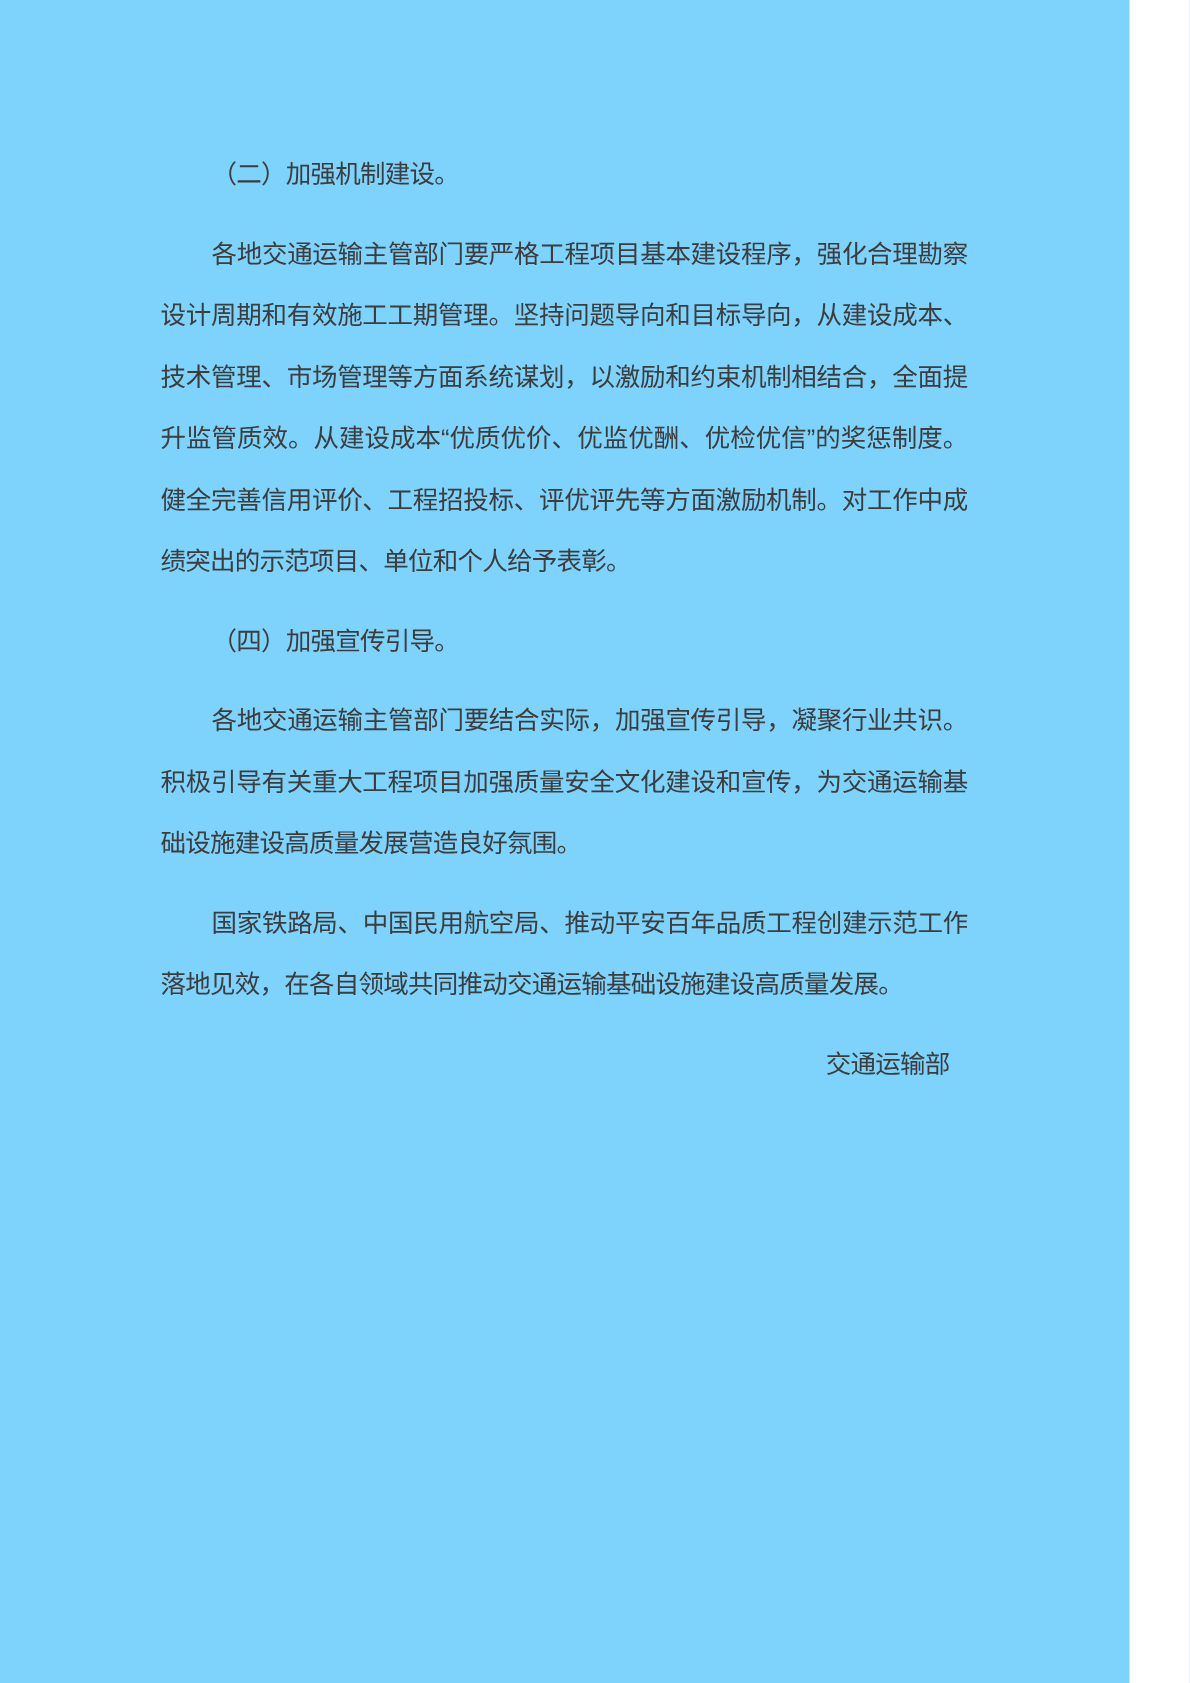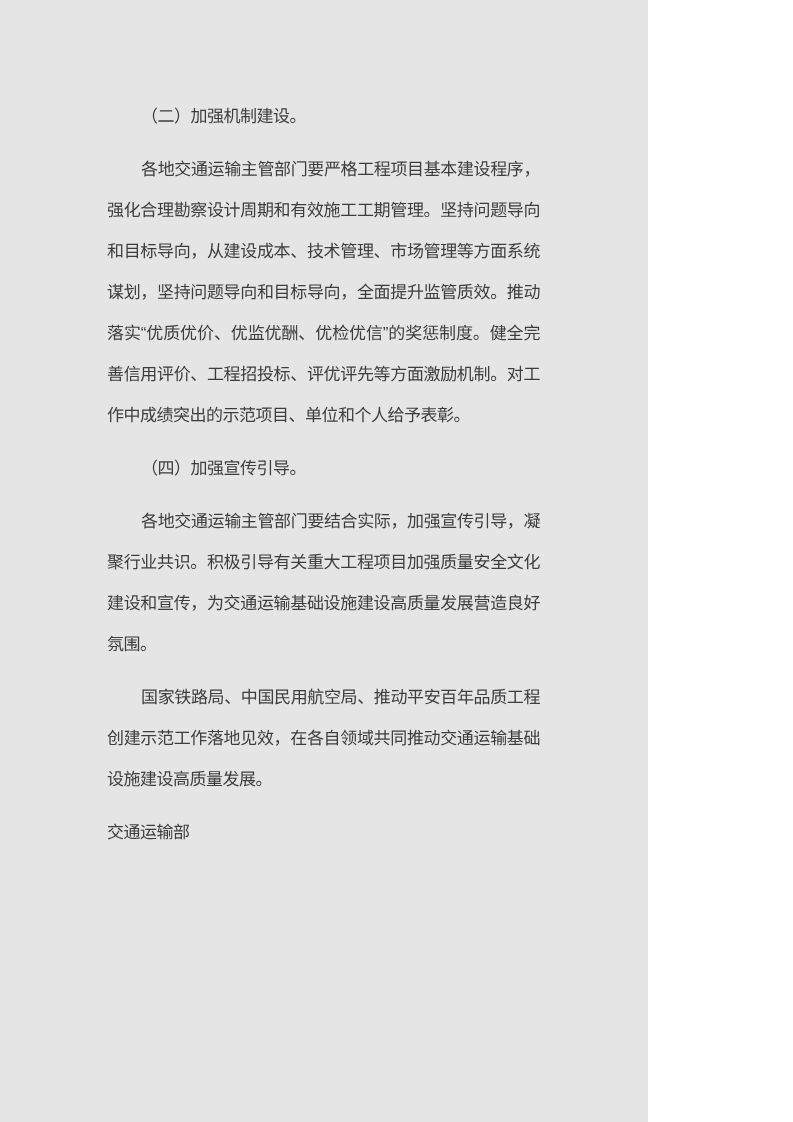--- a/index.html
+++ b/index.html
@@ -8,54 +8,54 @@
     background: #ffffff;
   }
   body {
     width: 793px;
     height: 1122px;
     font-family: "Liberation Sans", sans-serif;
     overflow: hidden;
   }
   .page {
     box-sizing: border-box;
-    width: 648px;
+    width: 753px;
     height: 1122px;
-    background: #e5e5e5;
+    background: #7dd3fc;
     padding: 96px 108px 0 107px;
     overflow: hidden;
   }
   .para {
     margin: 0 0 12px 0;
     font-size: 17px;
     line-height: 41px;
     font-weight: 400;
     color: #3d3d3d;
     text-align: justify;
     text-indent: 2em;
     letter-spacing: -0.5px;
     word-break: break-all;
   }
   .heading {
     
     text-align: left;
   }
   .signature {
-    text-align: left;
+    text-align: right;
     text-indent: 0;
     padding-right: 12px;
   }
 </style>
 </head>
 <body>
 
 <div class="page">
   <p class="para heading">（二）加强机制建设。</p>
 
-  <p class="para">各地交通运输主管部门要严格工程项目基本建设程序，强化合理勘察设计周期和有效施工工期管理。坚持问题导向和目标导向，从建设成本、技术管理、市场管理等方面系统谋划，坚持问题导向和目标导向，全面提升监管质效。推动落实“优质优价、优监优酬、优检优信”的奖惩制度。健全完善信用评价、工程招投标、评优评先等方面激励机制。对工作中成绩突出的示范项目、单位和个人给予表彰。</p>
+  <p class="para">各地交通运输主管部门要严格工程项目基本建设程序，强化合理勘察设计周期和有效施工工期管理。坚持问题导向和目标导向，从建设成本、技术管理、市场管理等方面系统谋划，以激励和约束机制相结合，全面提升监管质效。从建设成本“优质优价、优监优酬、优检优信”的奖惩制度。健全完善信用评价、工程招投标、评优评先等方面激励机制。对工作中成绩突出的示范项目、单位和个人给予表彰。</p>
 
 
 
   <p class="para heading">（四）加强宣传引导。</p>
 
   <p class="para">各地交通运输主管部门要结合实际，加强宣传引导，凝聚行业共识。积极引导有关重大工程项目加强质量安全文化建设和宣传，为交通运输基础设施建设高质量发展营造良好氛围。</p>
 
   <p class="para">国家铁路局、中国民用航空局、推动平安百年品质工程创建示范工作落地见效，在各自领域共同推动交通运输基础设施建设高质量发展。</p>
 
   <p class="para signature">交通运输部</p>

